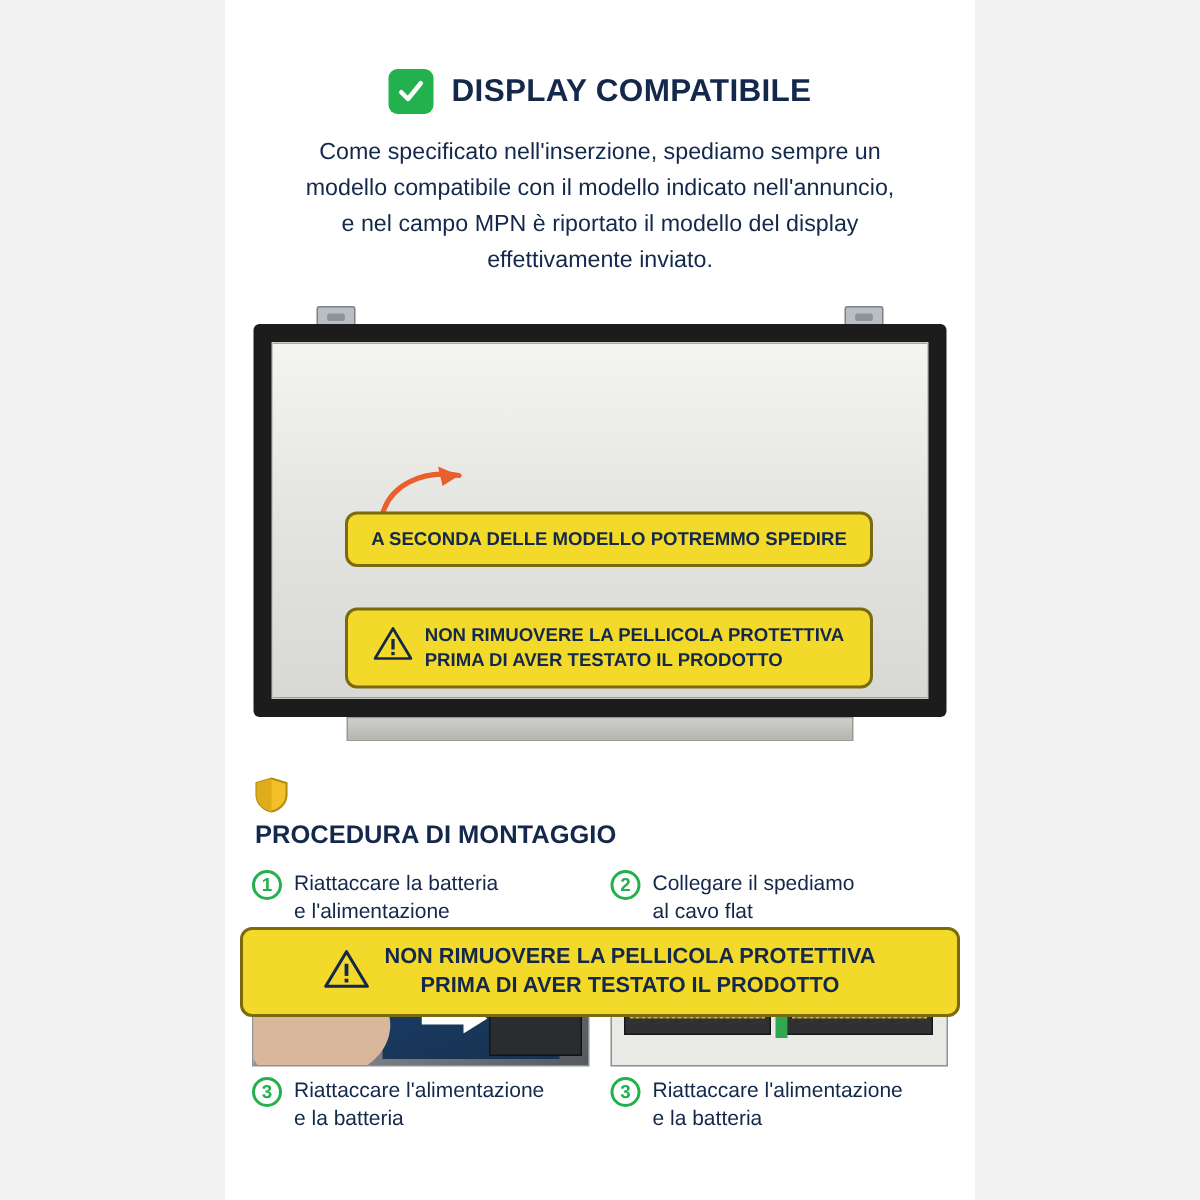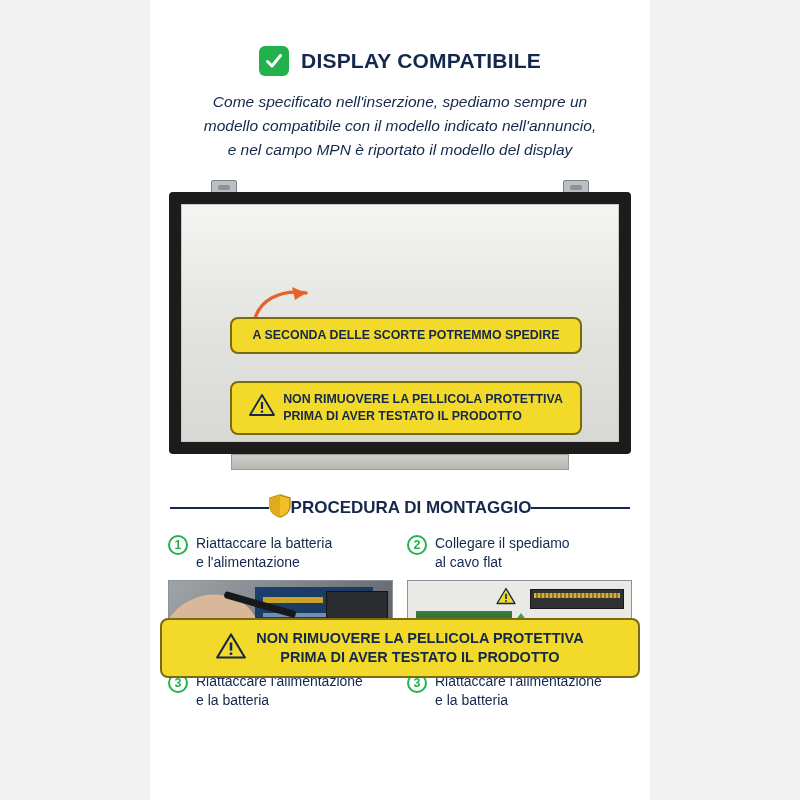--- a/index.html
+++ b/index.html
@@ -66,21 +66,20 @@
     color: #13284b;
     letter-spacing: .2px;
   }
 
   .intro {
     margin: 14px 22px 0 22px;
     text-align: center;
     font-size: 15.5px;
     line-height: 1.55;
     color: #13284b;
-    font-style: italic;
   }
 
   
   .panel-wrap {
     position: relative;
     margin: 18px auto 0 auto;
     width: 462px;
     height: 300px;
   }
   .panel-ear {
@@ -163,22 +162,22 @@
     width: 338px;
     height: 16px;
     background: linear-gradient(180deg,#cfcfcb 0%, #b6b6b1 100%);
     border: 1px solid #9a9a95;
     box-sizing: border-box;
   }
 
   
   .section-head {
     display: flex;
-    align-items: center;
     margin: 14px 20px 0 20px;
+    flex-direction: column;
   }
   .rule {
     flex: 1;
     height: 2px;
     background: #13284b;
   }
   .shield {
     flex: none;
   }
   .section-title {
@@ -333,38 +332,39 @@
           <path d="M3.5 10.5 L8 15 L16.5 4.5" fill="none" stroke="#ffffff" stroke-width="3" stroke-linecap="round" stroke-linejoin="round"></path>
         </svg>
       </div>
       <div class="header-title">DISPLAY COMPATIBILE</div>
     </div>
 
     <div class="intro">
       <div>Come specificato nell'inserzione, spediamo sempre un</div>
       <div>modello compatibile con il modello indicato nell'annuncio,</div>
       <div>e nel campo MPN è riportato il modello del display</div>
+      <div>effettivamente inviato.</div>
     </div>
 
     <div class="panel-wrap">
       <div class="panel-ear l"></div>
       <div class="panel-ear r"></div>
 
       <div class="panel-body">
         <div class="panel-screen">
 
           <span class="arrow-svg">
             <svg width="70" height="42" viewBox="0 0 70 42" aria-hidden="true">
               <path d="M6 40 C 10 16, 34 6, 58 10" fill="none" stroke="#e8612a" stroke-width="3.4" stroke-linecap="round"></path>
               <path d="M58 10 L 44 4 L 47 17 Z" fill="#e8612a"></path>
             </svg>
           </span>
 
           <div class="yellow-box one">
-            <div>A SECONDA DELLE SCORTE POTREMMO SPEDIRE</div>
+            <div>A SECONDA DELLE MODELLO POTREMMO SPEDIRE</div>
           </div>
 
           <div class="yellow-box two">
             <span class="warn-tri">
               <svg width="26" height="24" viewBox="0 0 26 24" aria-hidden="true">
                 <path d="M13 2 L25 22 L1 22 Z" fill="#f3d929" stroke="#13284b" stroke-width="1.8" stroke-linejoin="round"></path>
                 <rect x="11.9" y="9" width="2.2" height="7" fill="#13284b"></rect>
                 <rect x="11.9" y="17.6" width="2.2" height="2.2" fill="#13284b"></rect>
               </svg>
             </span>

